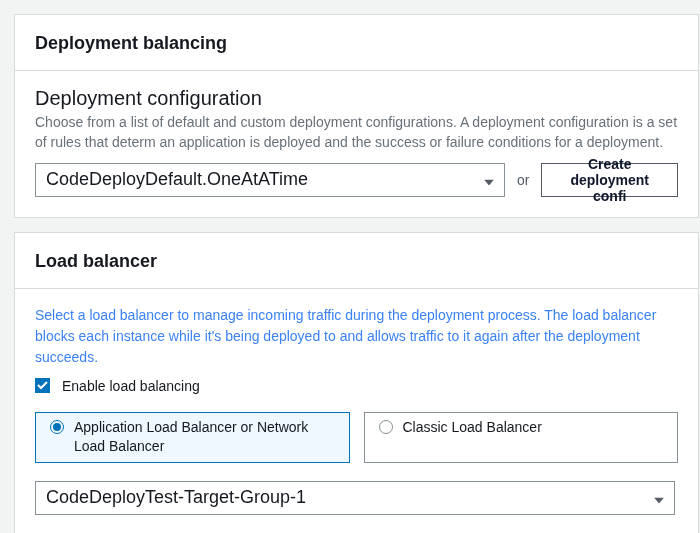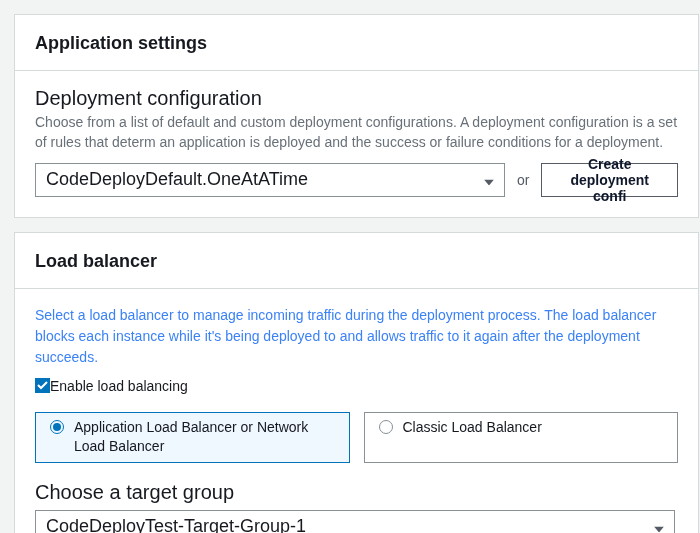--- a/index.html
+++ b/index.html
@@ -90,21 +90,21 @@
     }
     .lb-desc {
       font-size: 14px;
       color: #3b82f6;
       line-height: 1.5;
       margin-bottom: 10px;
     }
     .checkbox-row {
       display: flex;
       align-items: center;
-      gap: 0;
+      gap: 12px;
       margin-bottom: 18px;
     }
     .checkbox {
       width: 15px;
       height: 15px;
       background: #0073bb;
       border: 1px solid #0073bb;
       display: inline-flex;
       align-items: center;
       justify-content: center;
@@ -157,21 +157,21 @@
       line-height: 1.4;
     }
     .select-full {
       width: 640px;
     }
   </style>
 </head>
 <body>
 
 <div class="panel">
-  <div class="panel-header">Application settings</div>
+  <div class="panel-header">Deployment balancing</div>
   <div class="panel-body">
     <div class="field-label">Deployment configuration</div>
     <div class="field-help">Choose from a list of default and custom deployment configurations. A deployment configuration is a set of rules that determ an application is deployed and the success or failure conditions for a deployment.</div>
     <div class="row">
       <div class="select-wrap" style="width:470px;">
         <div class="select">
           <span>CodeDeployDefault.OneAtATime</span>
           <span class="select-caret">
             <svg width="10" height="6" viewBox="0 0 10 6">
                 <path d="M0 0 L5 6 L10 0 Z" fill="#545b64"></path>
@@ -200,21 +200,20 @@
     <div class="radio-group">
       <div class="radio-card selected">
         <span class="radio selected"></span>
         <span class="radio-label">Application Load Balancer or Network Load Balancer</span>
       </div>
       <div class="radio-card">
         <span class="radio"></span>
         <span class="radio-label">Classic Load Balancer</span>
       </div>
     </div>
-    <div class="field-label" style="margin-bottom:6px;">Choose a target group</div>
     <div class="select-wrap select-full">
       <div class="select">
         <span>CodeDeployTest-Target-Group-1</span>
         <span class="select-caret">
           <svg width="10" height="6" viewBox="0 0 10 6">
               <path d="M0 0 L5 6 L10 0 Z" fill="#545b64"></path>
             </svg>
         </span>
       </div>
     </div>

